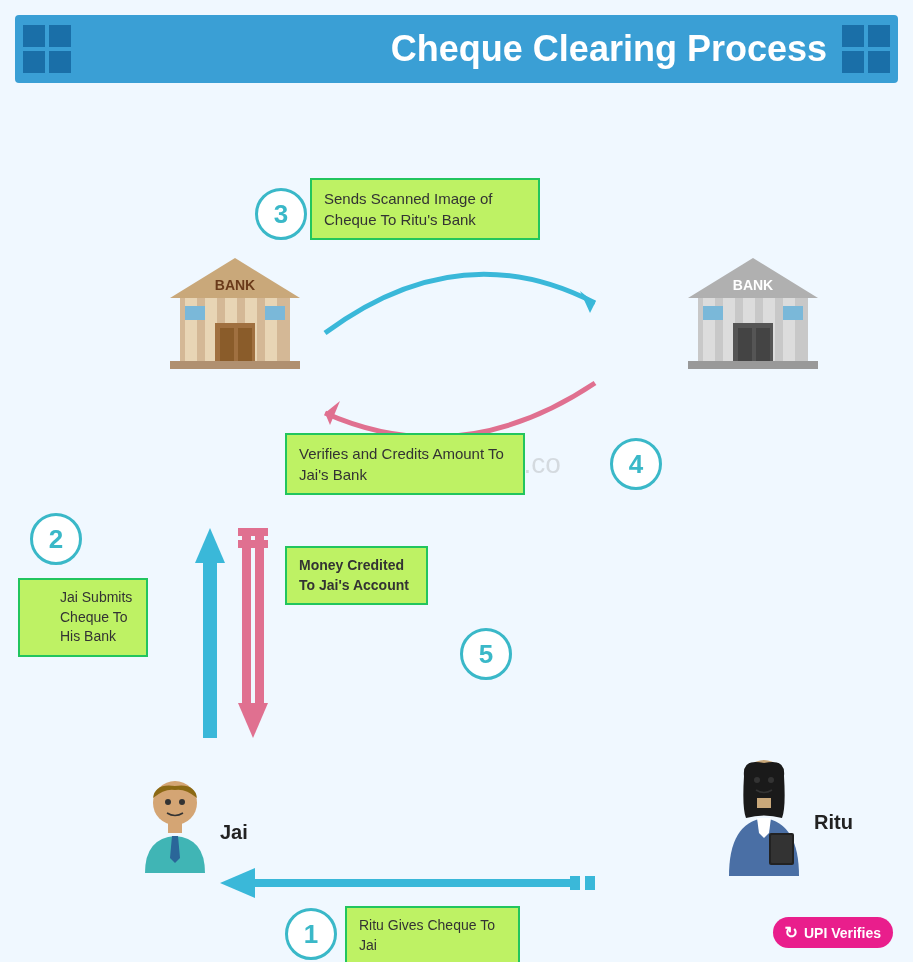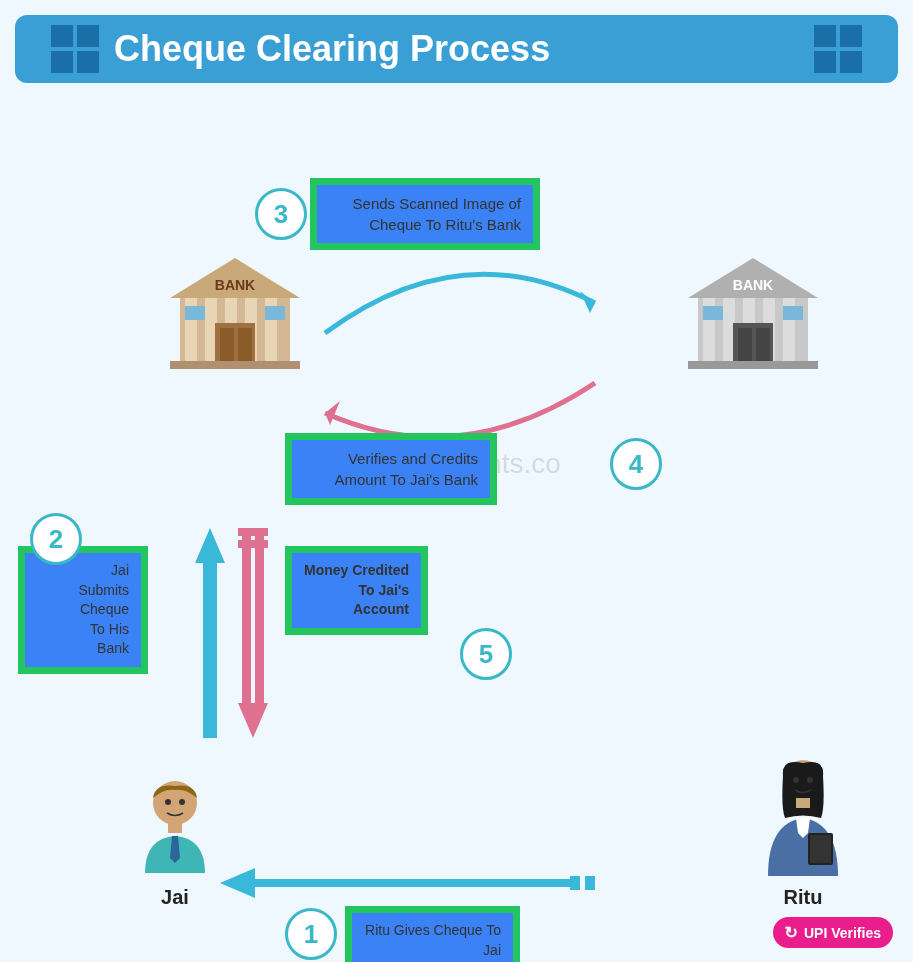--- a/index.html
+++ b/index.html
@@ -10,23 +10,24 @@
       font-family: Arial, sans-serif;
       overflow: hidden;
       position: relative;
     }
 
     
     .header {
       display: flex;
       align-items: center;
       background: #3a9fd5;
-      padding: 10px 36px;
+      padding: 10px 8px;
       margin: 15px;
-      border-radius: 12px;
+      border-radius: 4px;
+      text-align: right;
     }
     .header-squares {
       display: grid;
       grid-template-columns: 1fr 1fr;
       gap: 4px;
       margin-right: 15px;
     }
     .header-square {
       width: 22px;
       height: 22px;
@@ -65,27 +66,27 @@
       justify-content: center;
       font-size: 26px;
       font-weight: bold;
       color: #3ab8c8;
       z-index: 10;
     }
 
     
     .text-box {
       position: absolute;
-      border: 7px solid #22c55e;
-      background: #3b82f6;
+      border: 2px solid #22c55e;
+      background: #bef264;
       padding: 8px 12px;
       font-size: 15px;
       line-height: 1.4;
       color: #333;
-      text-align: right;
+      text-align: left;
       z-index: 10;
     }
 
     
     .bank-left {
       position: absolute;
       left: 155px;
       top: 130px;
       width: 160px;
       height: 145px;
@@ -97,21 +98,21 @@
       right: 80px;
       top: 130px;
       width: 160px;
       height: 145px;
     }
 
     
     .person {
       position: absolute;
       display: flex;
-      flex-direction: column;
+      flex-direction: row;
       align-items: center;
       z-index: 5;
     }
 
     
     svg text { font-family: Arial, sans-serif; }
 
     
     .watermark {
       position: absolute;
@@ -241,21 +242,21 @@
     </svg>
   </div>
 
   <div style="position:absolute; top:265px; left:315px; z-index:8;">
     <svg width="290" height="90" viewBox="0 0 290 90">
       <path d="M 280 20 Q 145 110 10 50" stroke="#e07090" stroke-width="5" fill="none"></path>
       <polygon points="10,50 25,38 15,62" fill="#e07090"></polygon>
     </svg>
   </div>
 
-  <div class="text-box" style="top: 335px; left: 285px; width: 212px;">
+  <div class="text-box" style="top: 335px; left: 285px; width: 240px;">
     <span>Verifies and Credits
 Amount To Jai's Bank</span>
   </div>
 
   <div class="step-circle" style="top: 340px; left: 610px;">
     <span>4</span>
   </div>
 
   <div style="position:absolute; top:430px; left:195px; z-index:6;">
     <svg width="30" height="210" viewBox="0 0 30 210">
@@ -270,21 +271,21 @@
       <rect x="4" y="0" width="9" height="180" fill="#e07090"></rect>
       <rect x="17" y="0" width="9" height="180" fill="#e07090"></rect>
 
       <rect x="0" y="0" width="30" height="8" fill="#e07090"></rect>
       <rect x="0" y="12" width="30" height="8" fill="#e07090"></rect>
 
       <polygon points="15,210 0,175 30,175" fill="#e07090"></polygon>
     </svg>
   </div>
 
-  <div class="text-box" style="top: 448px; left: 18px; width: 130px; font-size:14px;padding-left:40px;">
+  <div class="text-box" style="top: 480px; left: 18px; width: 130px; font-size:14px;padding-left:40px;">
     <span>Jai Submits
 Cheque
 To His
 Bank</span>
   </div>
 
   <div class="step-circle" style="top: 415px; left: 30px;">
     <span>2</span>
   </div>
 

